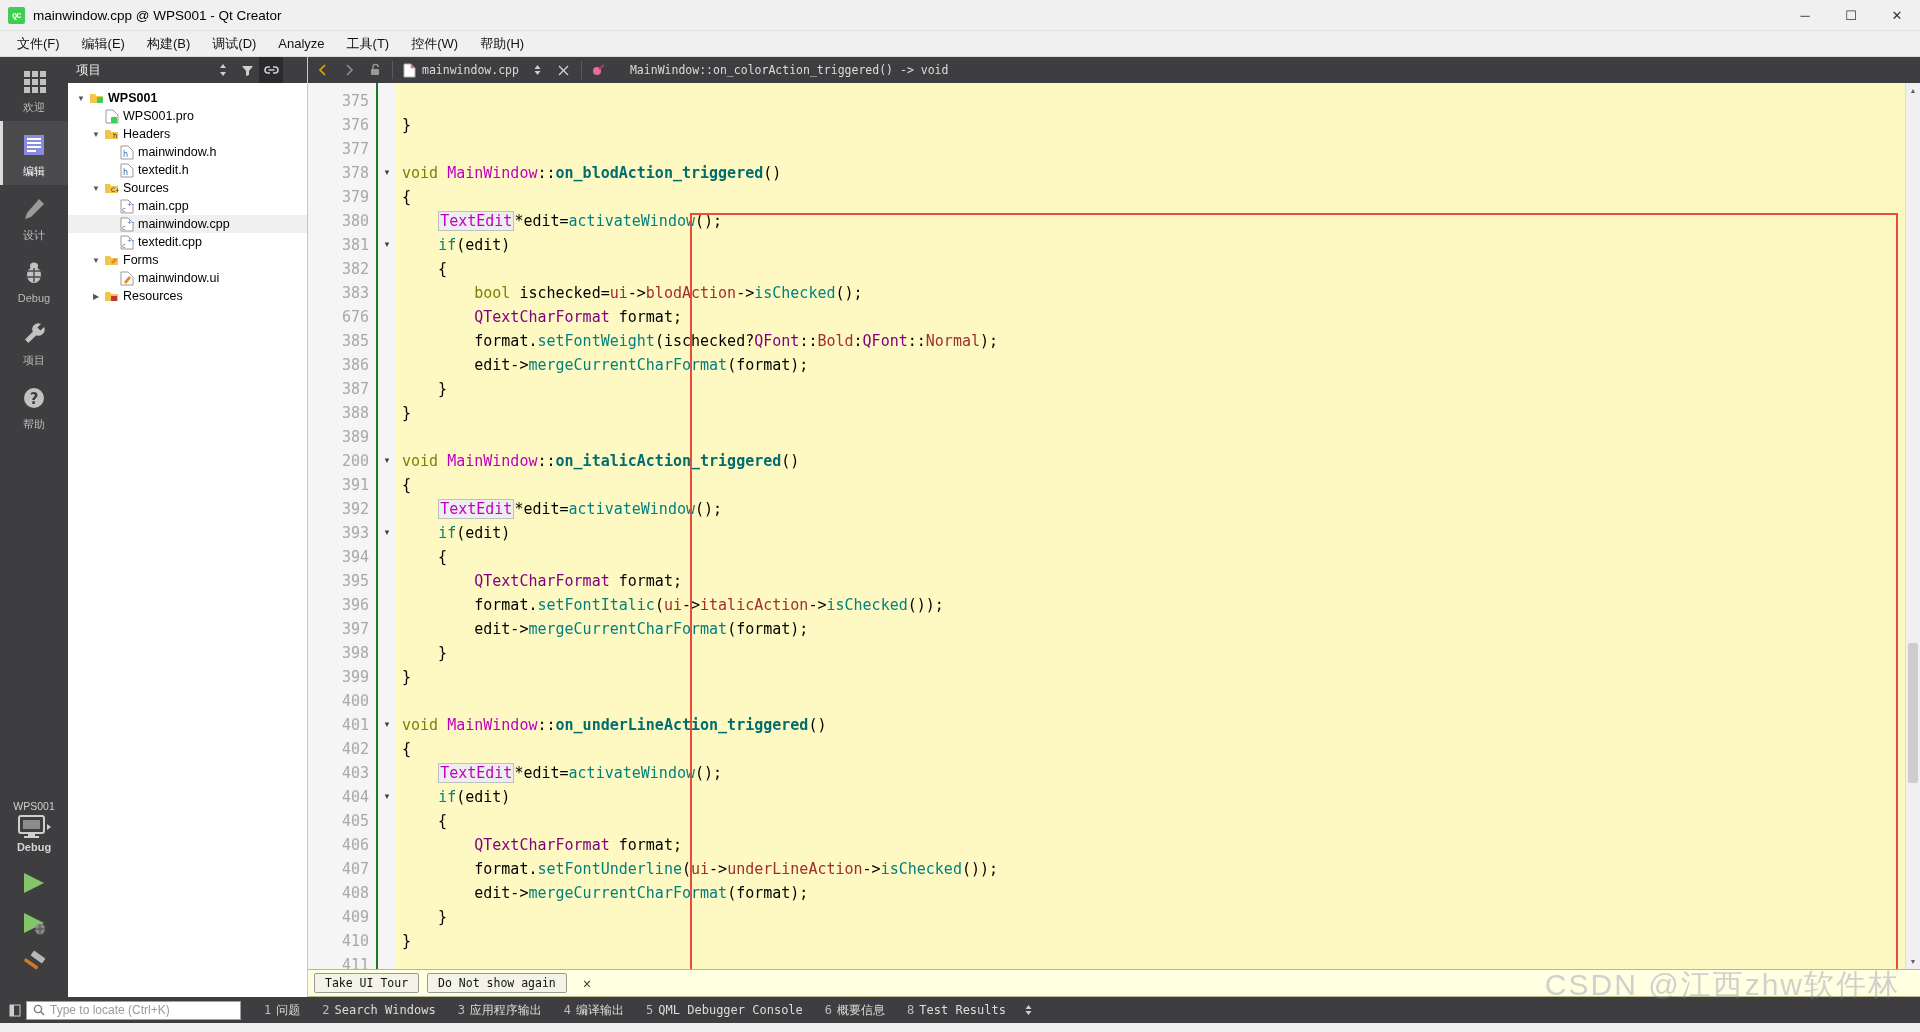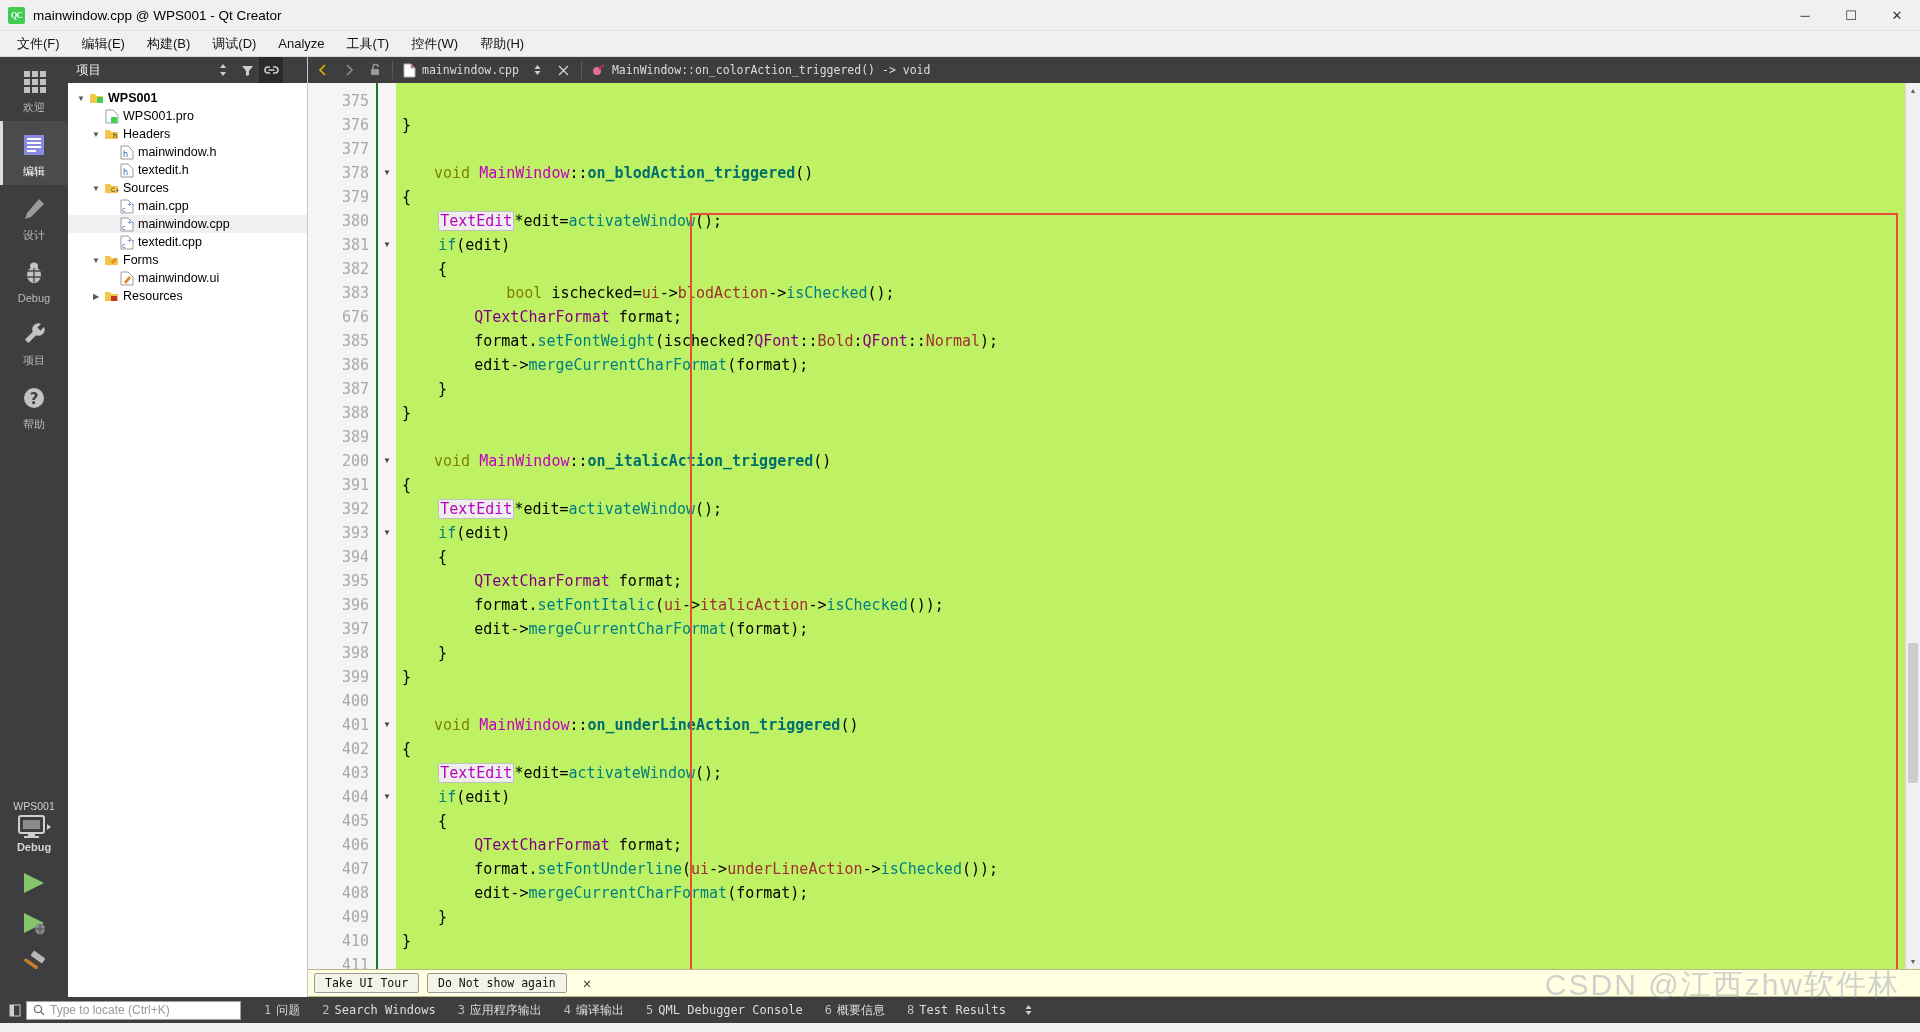--- a/index.html
+++ b/index.html
@@ -12,21 +12,21 @@
 
   
   .titlebar {
     height: 31px; background: #f0f0f0; display: flex; align-items: center;
     border-bottom: 1px solid #e2e2e2; position: relative;
   }
   .qt-logo {
     width: 17px; height: 17px; margin: 0 8px 0 8px; border-radius: 2px;
     background: #41cd52; color: #fff; font-size: 8px; font-weight: bold;
     display: flex; align-items: center; justify-content: center;
-    font-family: Liberation Serif, serif; letter-spacing: -0.5px;
+    font-family: Liberation Mono, monospace; letter-spacing: -0.5px;
   }
   .title-text { font-size: 13.5px; color: #000; }
   .win-btns { position: absolute; right: 0; top: 0; height: 31px; display: flex; }
   .win-btn {
     width: 46px; height: 31px; display: flex; align-items: center;
     justify-content: center; font-size: 13px; color: #333;
   }
 
   
   .menubar {
@@ -93,50 +93,50 @@
     height: 26px; background: #3e3e40; display: flex; align-items: center;
     color: #dcdcdc; font-size: 12px; padding-left: 2px;
   }
   .edbar-btn { width: 26px; height: 26px; display: flex;
                align-items: center; justify-content: center; }
   .edbar-sep { width: 1px; height: 18px; background: #5a5a5c; margin: 0 4px; }
   .edtab {
     display: flex; align-items: center; gap: 6px; padding: 0 6px;
     height: 26px; font-family: "DejaVu Sans Mono", monospace; font-size: 11.5px;
   }
-  .symbox { display: flex; align-items: center; gap: 6px; padding-left: 6px;
+  .symbox { display: flex; align-items: center; gap: 24px; padding-left: 6px;
             font-family: "DejaVu Sans Mono", monospace; font-size: 11.5px; }
   .edbar-spacer { flex: 1; }
   .edbar-status { display: flex; align-items: center; font-size: 11.5px;
                   font-family: "DejaVu Sans Mono", monospace; color: #d8d8d8; }
   .edbar-status > span { padding: 0 8px; }
 
   
-  .codewrap { flex: 1; display: flex; background: #bef264; position: relative;
+  .codewrap { flex: 1; display: flex; background: #fef9c3; position: relative;
               overflow: hidden; }
   .gutter {
     width: 70px; background: #f5f5f5; text-align: right; padding-top: 6px;
     font-family: "DejaVu Sans Mono", monospace; font-size: 15px; color: #a8a8a8;
     flex-shrink: 0; position: relative; line-height: 24px;
   }
   .gutter::after { content: ""; position: absolute; right: 0; top: 0; bottom: 0;
                    width: 2px; background: #1e7a1e; }
   .gl { padding-right: 9px; height: 24px; }
   .foldcol { width: 18px; background: #f5f5f5; flex-shrink: 0; padding-top: 6px;
              line-height: 24px; }
   .fold { height: 24px; display: flex; align-items: center; justify-content: center;
           font-size: 8px; color: #444; }
   .code {
     flex: 1; padding: 6px 0 0 6px; font-family: "DejaVu Sans Mono", monospace;
     font-size: 15px; line-height: 24px; white-space: pre; color: #000;
     position: relative; overflow: hidden;
   }
   .cl { height: 24px; }
   
-  .k  { color: #808000; margin-left: 32px; }          
+  .k  { color: #808000; }          
   .cls{ color: #c000c0; }          
   .fn { color: #006e6e; font-weight: bold; }
   .typ{ color: #800080; }          
   .mth{ color: #008080; }          
   .mem{ color: #a03030; }          
   .op { color: #000000; }
   .hl { background: #eeeeee; border: 1px solid #c0c0c0; padding: 0 1px;
         color: #c000c0; }
 
   .redbox { position: absolute; border: 2px solid #e74c3c; pointer-events: none; }

